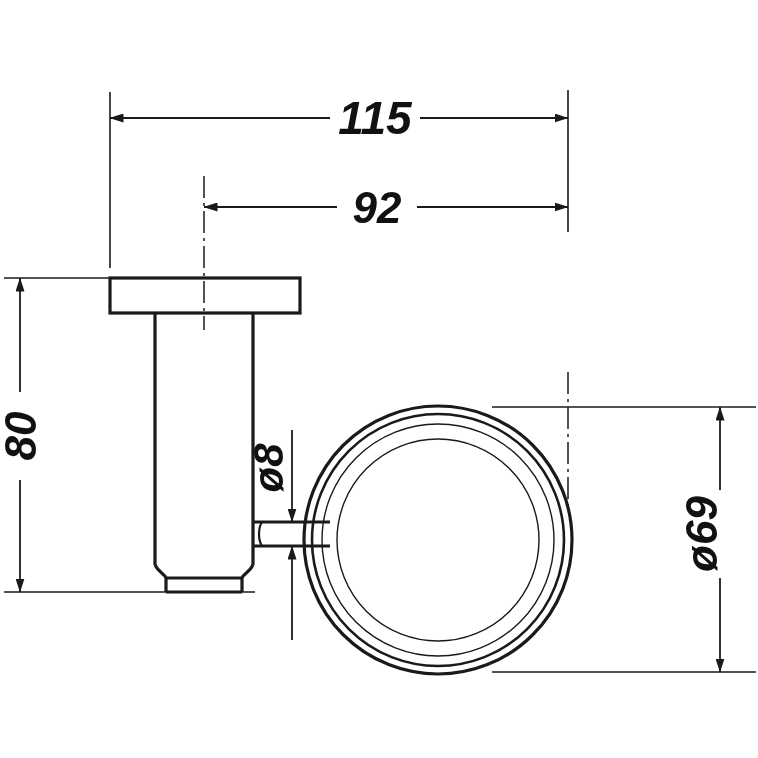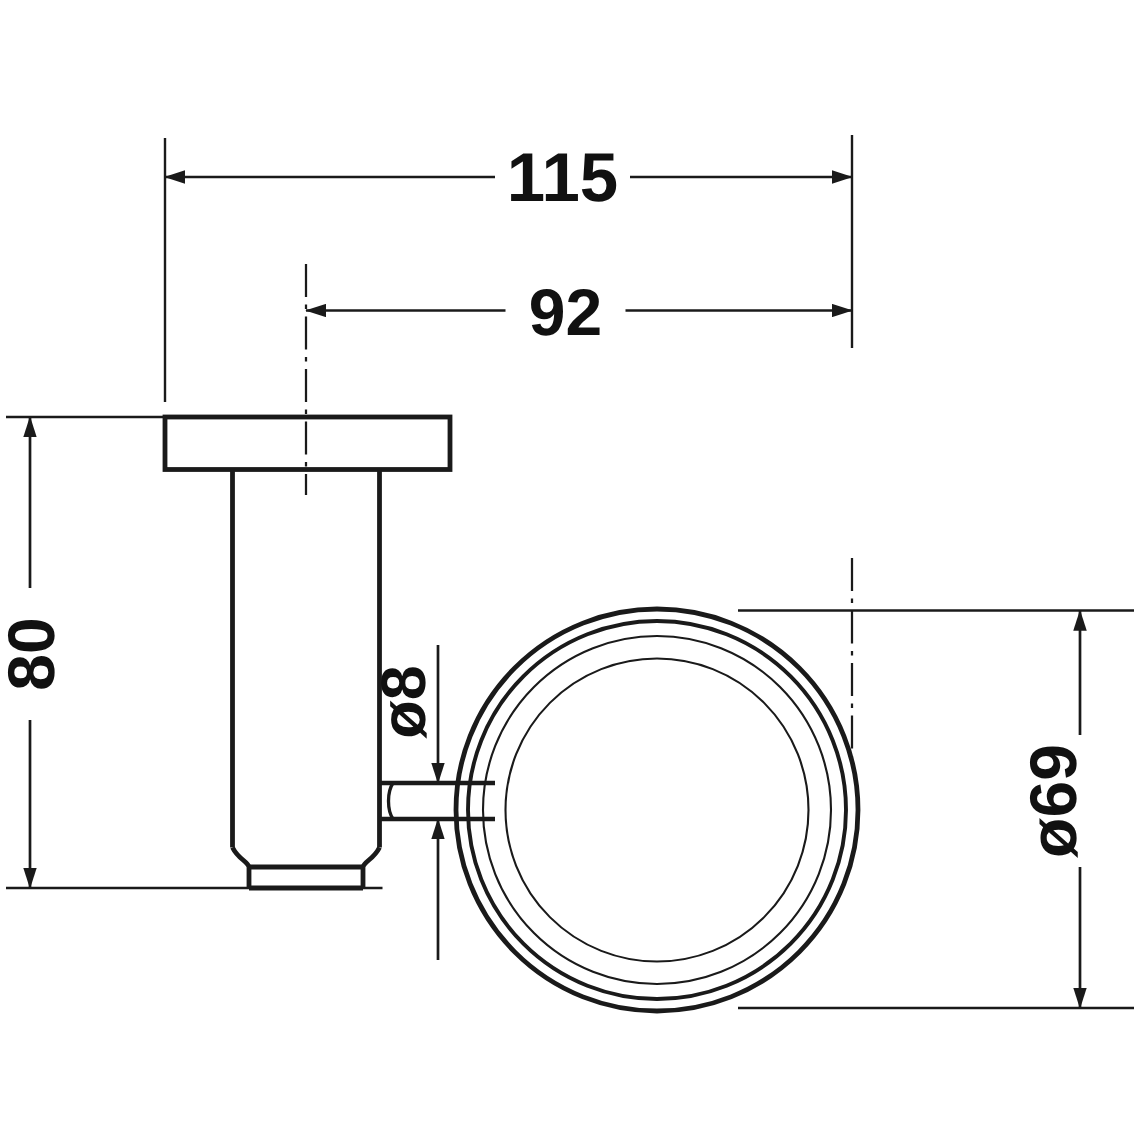--- a/index.html
+++ b/index.html
@@ -9,20 +9,21 @@
   }
   body {
     font-family: "Liberation Sans", sans-serif;
   }
   #drawing-root {
     position: relative;
     width: 758px;
     height: 758px;
     background: #ffffff;
     overflow: hidden;
+    font-style: italic;
   }
   #drawing-svg {
     display: block;
     width: 758px;
     height: 758px;
   }
   .dim-text {
     font-family: "Liberation Sans", sans-serif;
     font-weight: bold;
     fill: #111111;

